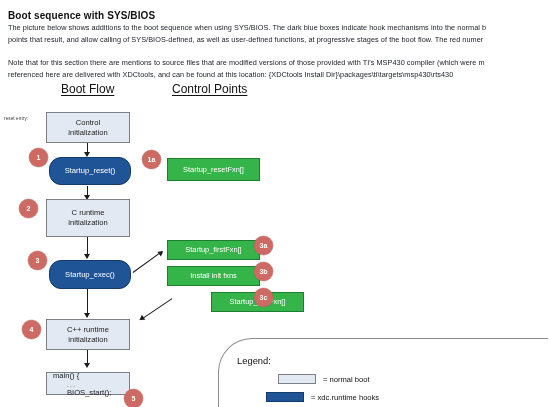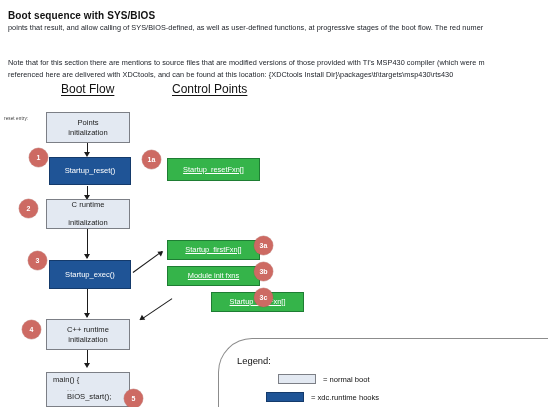--- a/index.html
+++ b/index.html
@@ -35,25 +35,24 @@
   .col-head.ctrl{left:172px;top:82px;}
 
   
   .node{
     position:absolute;box-sizing:border-box;
     display:flex;flex-direction:column;align-items:center;justify-content:center;
     font-size:7.6px;line-height:10px;text-align:center;
     border:1px solid #7c7f86;
   }
   .node.light{background:#e3e9f2;color:#1b1b1b;}
-  .node.dark{background:#1f5496;border-color:#143a6b;color:#ffffff;}
+  .node.dark{background:#1f5496;border-color:#143a6b;color:#ffffff;border-radius:12px;}
   .node.green{
     background:#35b44a;border:1.4px solid #1e7d33;color:#ffffff;
     font-size:7.4px;
-    text-decoration:underline;
   }
   .node .l{display:block;}
 
   .node.codebox{
     align-items:flex-start;justify-content:flex-start;
     padding:2px 0 0 6px;text-align:left;
   }
   .node.codebox .l{display:block;width:100%;}
   .node.codebox .l.ind{padding-left:14px;}
   .node.codebox .l.dots{
@@ -113,20 +112,21 @@
   .legend-row.r1{left:266px;top:392px;}
 </style>
 </head>
 <body>
 
 <div class="page">
 
   <div class="doc-title">Boot sequence with SYS/BIOS</div>
 
   <div class="para p1">
+    <span class="ln">The picture below shows additions to the boot sequence when using SYS/BIOS. The dark blue boxes indicate hook mechanisms into the normal b</span>
     <span class="ln">points that result, and allow calling of SYS/BIOS-defined, as well as user-defined functions, at progressive stages of the boot flow. The red numer</span>
   </div>
 
   <div class="para p2">
     <span class="ln">Note that for this section there are mentions to source files that are modified versions of those provided with TI's MSP430 compiler (which were m</span>
     <span class="ln">referenced here are delivered with XDCtools, and can be found at this location: {XDCtools Install Dir}\packages\ti\targets\msp430\rts430</span>
   </div>
 
   <div class="col-head boot">Boot Flow</div>
   <div class="col-head ctrl">Control Points</div>
@@ -149,58 +149,58 @@
   <div class="arrow-d" style="left:84.2px;top:363px;"></div>
 
   <div class="diag" style="left:133px;top:272px;width:36px;transform:rotate(-36deg);">
     <span class="tip"></span>
   </div>
   <div class="diag" style="left:172px;top:298px;width:38px;transform:rotate(-214deg);">
     <span class="tip"></span>
   </div>
 
   <div class="node light" style="left:46px;top:112px;width:84px;height:31px;">
-    <span class="l">Points</span>
+    <span class="l">Control</span>
     <span class="l">initialization</span>
   </div>
 
   <div class="node dark" style="left:49px;top:157px;width:82px;height:28px;">
     <span class="l">Startup_reset()</span>
   </div>
 
-  <div class="node light" style="left:46px;top:199px;width:84px;height:30px;justify-content:space-between;">
+  <div class="node light" style="left:46px;top:199px;width:84px;height:38px;">
     <span class="l">C runtime</span>
     <span class="l">initialization</span>
   </div>
 
   <div class="node dark" style="left:49px;top:260px;width:82px;height:29px;">
     <span class="l">Startup_exec()</span>
   </div>
 
   <div class="node light" style="left:46px;top:319px;width:84px;height:31px;">
     <span class="l">C++  runtime</span>
     <span class="l">initialization</span>
   </div>
 
-  <div class="node light codebox" style="left:46px;top:372px;width:84px;height:35px;">
+  <div class="node light codebox" style="left:46px;top:372px;width:84px;height:23px;justify-content:center;">
     <span class="l">main() {</span>
     <span class="l dots">...</span>
     <span class="l ind">BIOS_start();</span>
   </div>
 
   <div class="node green" style="left:167px;top:158px;width:93px;height:23px;">
     <span class="l">Startup_resetFxn[]</span>
   </div>
 
   <div class="node green" style="left:167px;top:240px;width:93px;height:20px;">
     <span class="l">Startup_firstFxn[]</span>
   </div>
 
   <div class="node green" style="left:167px;top:266px;width:93px;height:20px;">
-    <span class="l">Module init fxns</span>
+    <span class="l">Install init fxns</span>
   </div>
 
   <div class="node green" style="left:167px;top:292px;width:93px;height:20px;margin-left:44px;">
     <span class="l">Startup_lastFxn[]</span>
   </div>
 
   <div class="badge" style="left:29px;top:148px;width:19px;height:19px;">1</div>
   <div class="badge" style="left:19px;top:199px;width:19px;height:19px;">2</div>
   <div class="badge" style="left:28px;top:251px;width:19px;height:19px;">3</div>
   <div class="badge" style="left:22px;top:320px;width:19px;height:19px;">4</div>

